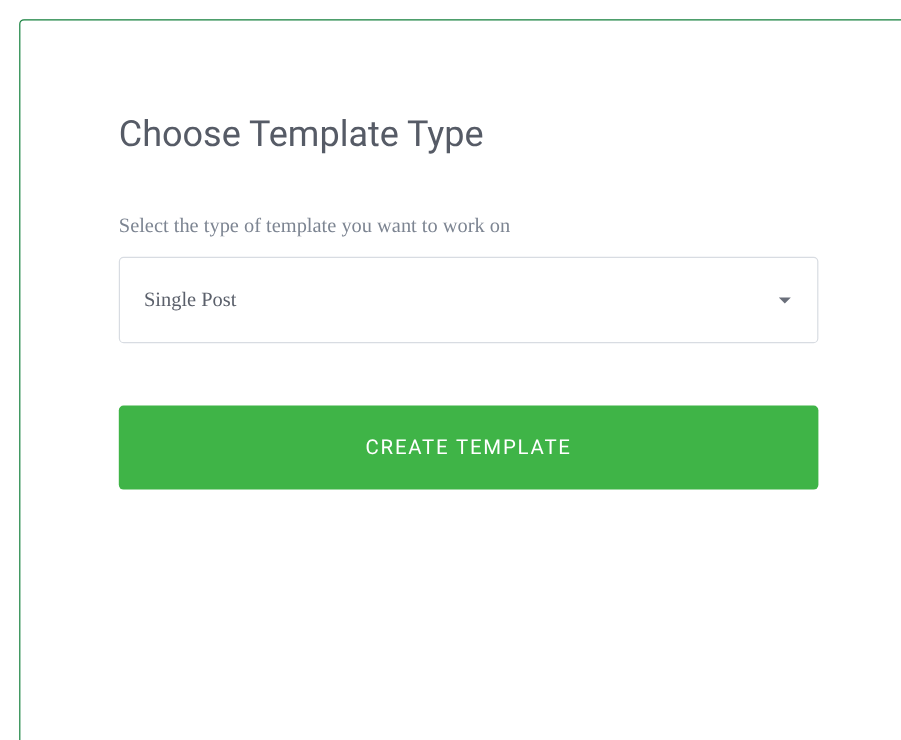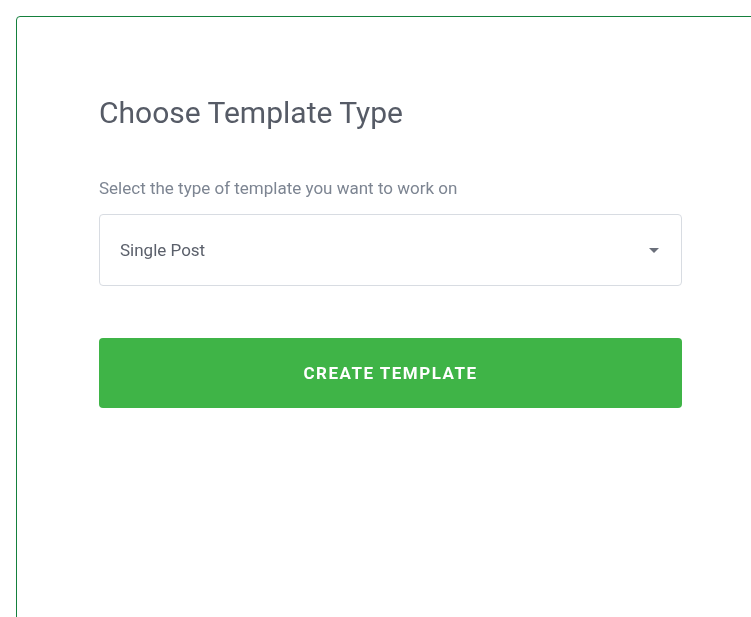--- a/index.html
+++ b/index.html
@@ -23,20 +23,21 @@
       background: #fff;
     }
     .title {
       font-size: 30px;
       font-weight: 400;
       color: #565b66;
       margin-bottom: 48px;
     }
     .field-group {
       margin-bottom: 40px;
+      font-family: Liberation Serif, serif;
     }
     .label {
       font-size: 17px;
       font-weight: 400;
       color: #7d8592;
       margin-bottom: 16px;
       display: block;
     }
     .select-wrap {
       position: relative;
@@ -84,21 +85,21 @@
       color: #9aa0aa;
     }
     .create-btn {
       width: 100%;
       height: 70px;
       background: #3fb447;
       border: none;
       border-radius: 4px;
       color: #fff;
       font-size: 17px;
-      font-weight: 700;
+      font-weight: 400;
       letter-spacing: 1.5px;
       cursor: pointer;
       margin-top: 12px;
       font-family: inherit;
     }
   </style>
 </head>
 <body>
 
 <div class="panel">

